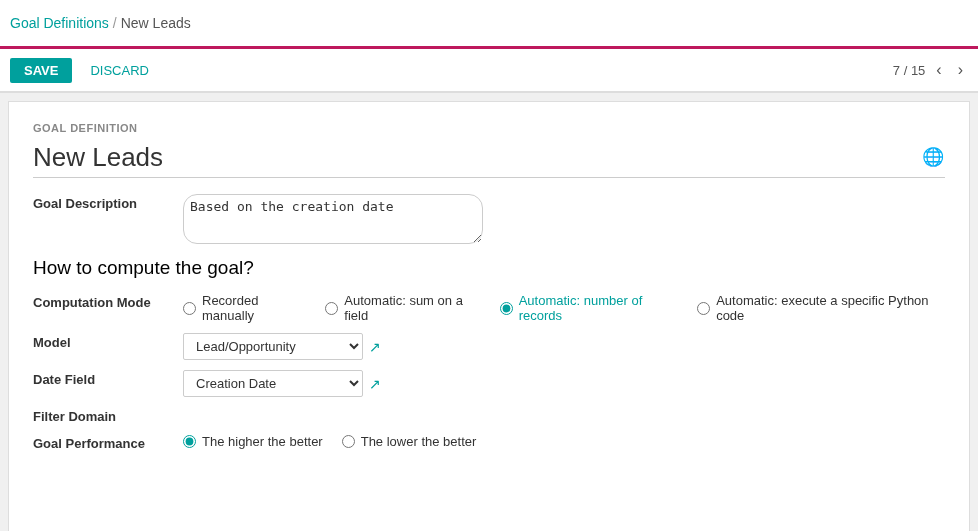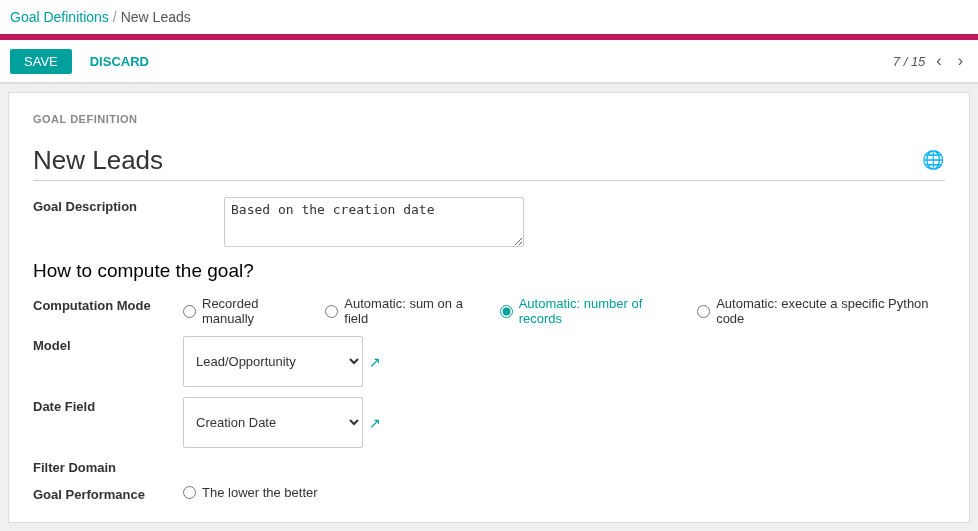--- a/index.html
+++ b/index.html
@@ -1,23 +1,23 @@
 <!DOCTYPE html>
 <html><head>
   <meta charset="utf-8">
   <style>
     * { box-sizing: border-box; margin: 0; padding: 0; }
     body { font-family: Arial, sans-serif; font-size: 13px; color: #333; background: #f0f0f0; width: 978px; height: 531px; overflow: hidden; }
 
     
     .top-bar {
       background: #fff;
-      border-bottom: 6px solid #be185d;
+      border-bottom: 3px solid #be185d;
       padding: 16px 10px;
-      height: 40px;
+      height: 49px;
       display: flex;
       align-items: center;
     }
     .breadcrumb {
       display: flex;
       align-items: center;
       gap: 4px;
       flex: 1;
     }
     .breadcrumb-link {
@@ -45,43 +45,42 @@
       align-items: center;
       gap: 8px;
       height: 44px;
     }
     .btn-save {
       background: #00a09d;
       color: #fff;
       border: none;
       padding: 5px 14px;
       font-size: 13px;
-      font-weight: normal;
+      font-weight: bold;
       cursor: pointer;
       border-radius: 2px;
     }
     .btn-discard {
       background: transparent;
       color: #00a09d;
       border: none;
       padding: 5px 10px;
       font-size: 13px;
-      font-weight: bold;
+      font-weight: normal;
       cursor: pointer;
     }
     .nav-right {
       margin-left: auto;
       display: flex;
       align-items: center;
       gap: 6px;
     }
     .nav-counter {
       color: #555;
       font-size: 13px;
-      font-style: italic;
     }
     .nav-arrow {
       background: transparent;
       border: none;
       cursor: pointer;
       color: #555;
       font-size: 16px;
       padding: 2px 5px;
     }
 
@@ -94,21 +93,21 @@
       overflow-y: auto;
       border: 1px solid #ddd;
     }
 
     .section-label {
       font-size: 11px;
       color: #888;
       font-weight: bold;
       text-transform: uppercase;
       letter-spacing: 0.5px;
-      margin-bottom: 20px;
+      margin-bottom: 8px;
     }
 
     .goal-title-row {
       display: flex;
       align-items: center;
       border-bottom: 1px solid #ccc;
       margin-bottom: 16px;
       padding-bottom: 4px;
       position: relative;
     }
@@ -175,21 +174,21 @@
     }
 
     .select-row {
       display: flex;
       align-items: center;
       gap: 6px;
     }
     .form-select {
       border: 1px solid #ccc;
       border-radius: 2px;
-      padding: 16px 8px;
+      padding: 4px 8px;
       font-size: 13px;
       color: #333;
       background: #fff;
       cursor: pointer;
       min-width: 180px;
     }
     .external-link-icon {
       color: #00a09d;
       font-size: 14px;
       cursor: pointer;
@@ -198,26 +197,25 @@
     .filter-domain-text {
       color: #333;
       font-size: 13px;
       padding-top: 2px;
     }
 
     .goal-desc-textarea {
       width: 300px;
       height: 50px;
       border: 1px solid #ccc;
-      border-radius: 2px;
+      border-radius: 14px;
       font-size: 13px;
       padding: 4px 6px;
       resize: both;
       color: #333;
-      margin-left: 41px;
     }
   </style>
 </head>
 <body>
 
 <div class="top-bar">
   <div class="breadcrumb">
     <a class="breadcrumb-link">Goal Definitions</a>
     <span class="breadcrumb-sep">/</span>
     <span class="breadcrumb-current">New Leads</span>
@@ -298,20 +296,24 @@
 
   <div class="form-row">
     <div class="form-label">Filter Domain</div>
   </div>
 
   <div class="form-row">
     <div class="form-label">Goal Performance</div>
     <div class="form-value">
       <div class="radio-group">
         <label class="radio-option">
+          <input type="radio" name="performance" checked="" style="">
+          <span>The higher the better</span>
+        </label>
+        <label class="radio-option">
           <input type="radio" name="performance" style="">
           <span>The lower the better</span>
         </label>
       </div>
     </div>
   </div>
 
 </div>
 
 </body></html>

